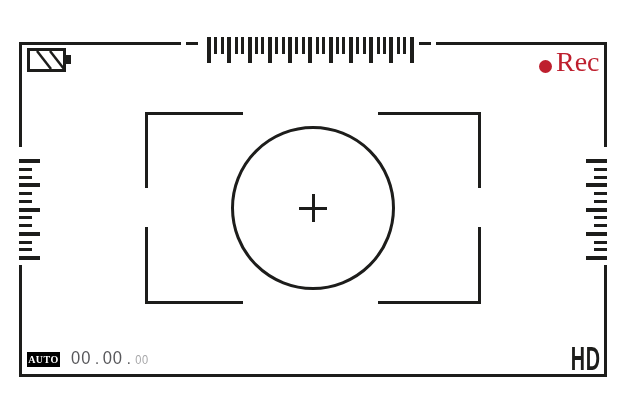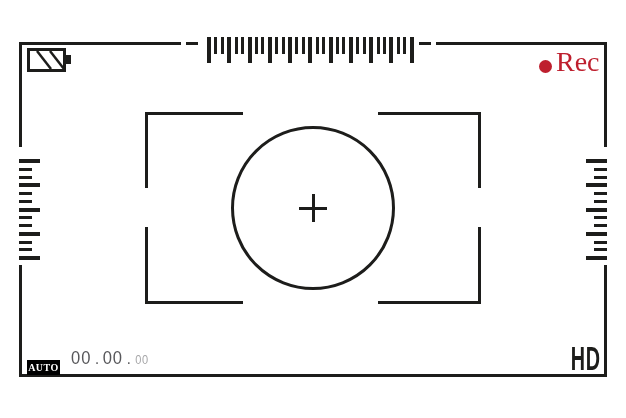--- a/index.html
+++ b/index.html
@@ -52,21 +52,21 @@
   .plus-h{left:299px;top:207px;width:28px;height:3px;}
   .plus-v{left:312px;top:194px;width:3px;height:28px;}
   
   .battery{position:absolute;left:27px;top:48px;}
   
   .rec{position:absolute;left:539px;top:47px;display:flex;align-items:center;}
   .rec-dot{width:13px;height:13px;border-radius:50%;background:var(--record-red);margin-top:8px;}
   .rec-label{font-family:"Liberation Serif",serif;font-size:28px;line-height:30px;
     color:var(--record-red);margin-left:4px;}
   
-  .auto-badge{position:absolute;left:27px;top:360px;width:33px;height:15px;
+  .auto-badge{position:absolute;left:27px;top:352px;width:33px;height:15px;
     background:var(--badge-bg);color:var(--badge-text);
     font-family:"Liberation Serif",serif;font-weight:bold;font-size:10px;
     line-height:15px;text-align:center;letter-spacing:0.5px;}
   .timecode{position:absolute;left:71px;top:349px;display:flex;align-items:baseline;
     color:var(--timecode-main);transform:scaleX(0.92);transform-origin:left bottom;}
   .tc-big{font-size:18px;line-height:18px;letter-spacing:1px;}
   .tc-sep{font-size:16px;margin:0 4px;color:var(--timecode-main);}
   .tc-small{font-size:12px;line-height:12px;letter-spacing:0.5px;color:var(--timecode-small);margin-left:1px;}
   .hd-label{position:absolute;right:25px;top:344px;
     font-size:33px;line-height:30px;font-weight:bold;color:var(--line);

